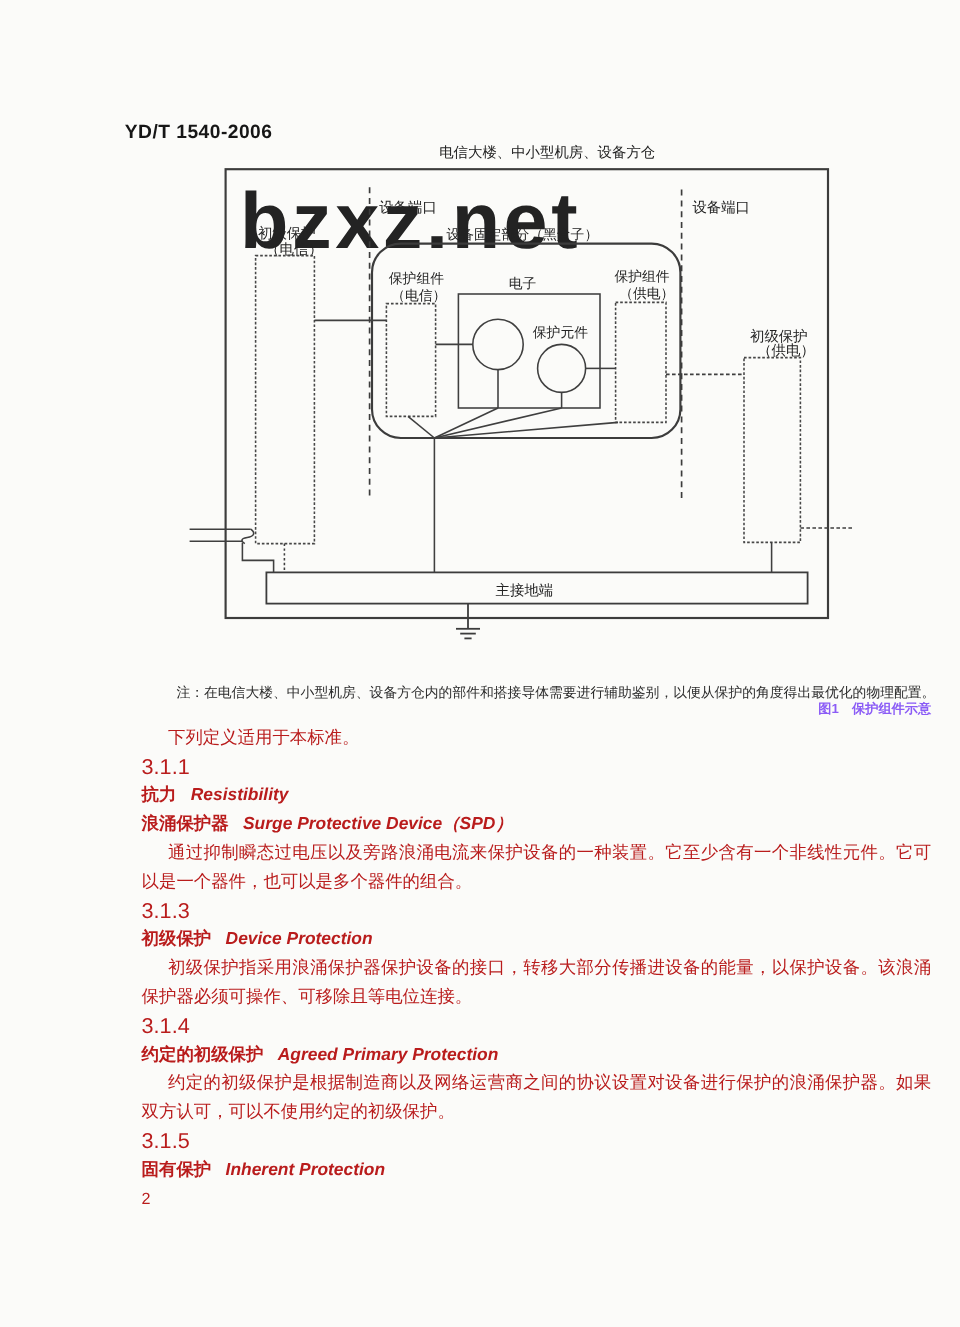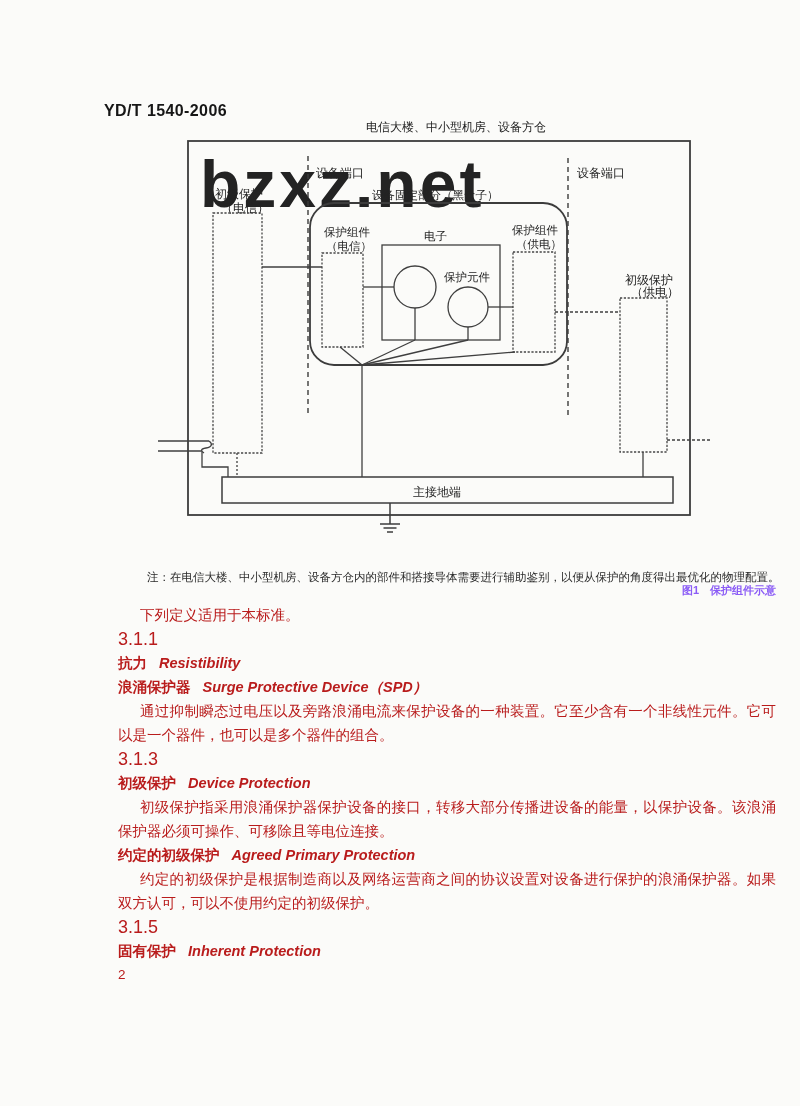--- a/index.html
+++ b/index.html
@@ -135,20 +135,21 @@
     <span class="zh">浪涌保护器</span><span class="en">Surge Protective Device（SPD）</span>
   </p>
   <p class="def-body">通过抑制瞬态过电压以及旁路浪涌电流来保护设备的一种装置。它至少含有一个非线性元件。它可以是一个器件，也可以是多个器件的组合。</p>
 
   <p class="def-num">3.1.3</p>
   <p class="def-term">
     <span class="zh">初级保护</span><span class="en">Device Protection</span>
   </p>
   <p class="def-body">初级保护指采用浪涌保护器保护设备的接口，转移大部分传播进设备的能量，以保护设备。该浪涌保护器必须可操作、可移除且等电位连接。</p>
 
+  <p class="def-num">3.1.4</p>
   <p class="def-term">
     <span class="zh">约定的初级保护</span><span class="en">Agreed Primary Protection</span>
   </p>
   <p class="def-body">约定的初级保护是根据制造商以及网络运营商之间的协议设置对设备进行保护的浪涌保护器。如果双方认可，可以不使用约定的初级保护。</p>
 
   <p class="def-num">3.1.5</p>
   <p class="def-term">
     <span class="zh">固有保护</span><span class="en">Inherent Protection</span>
   </p>
 

